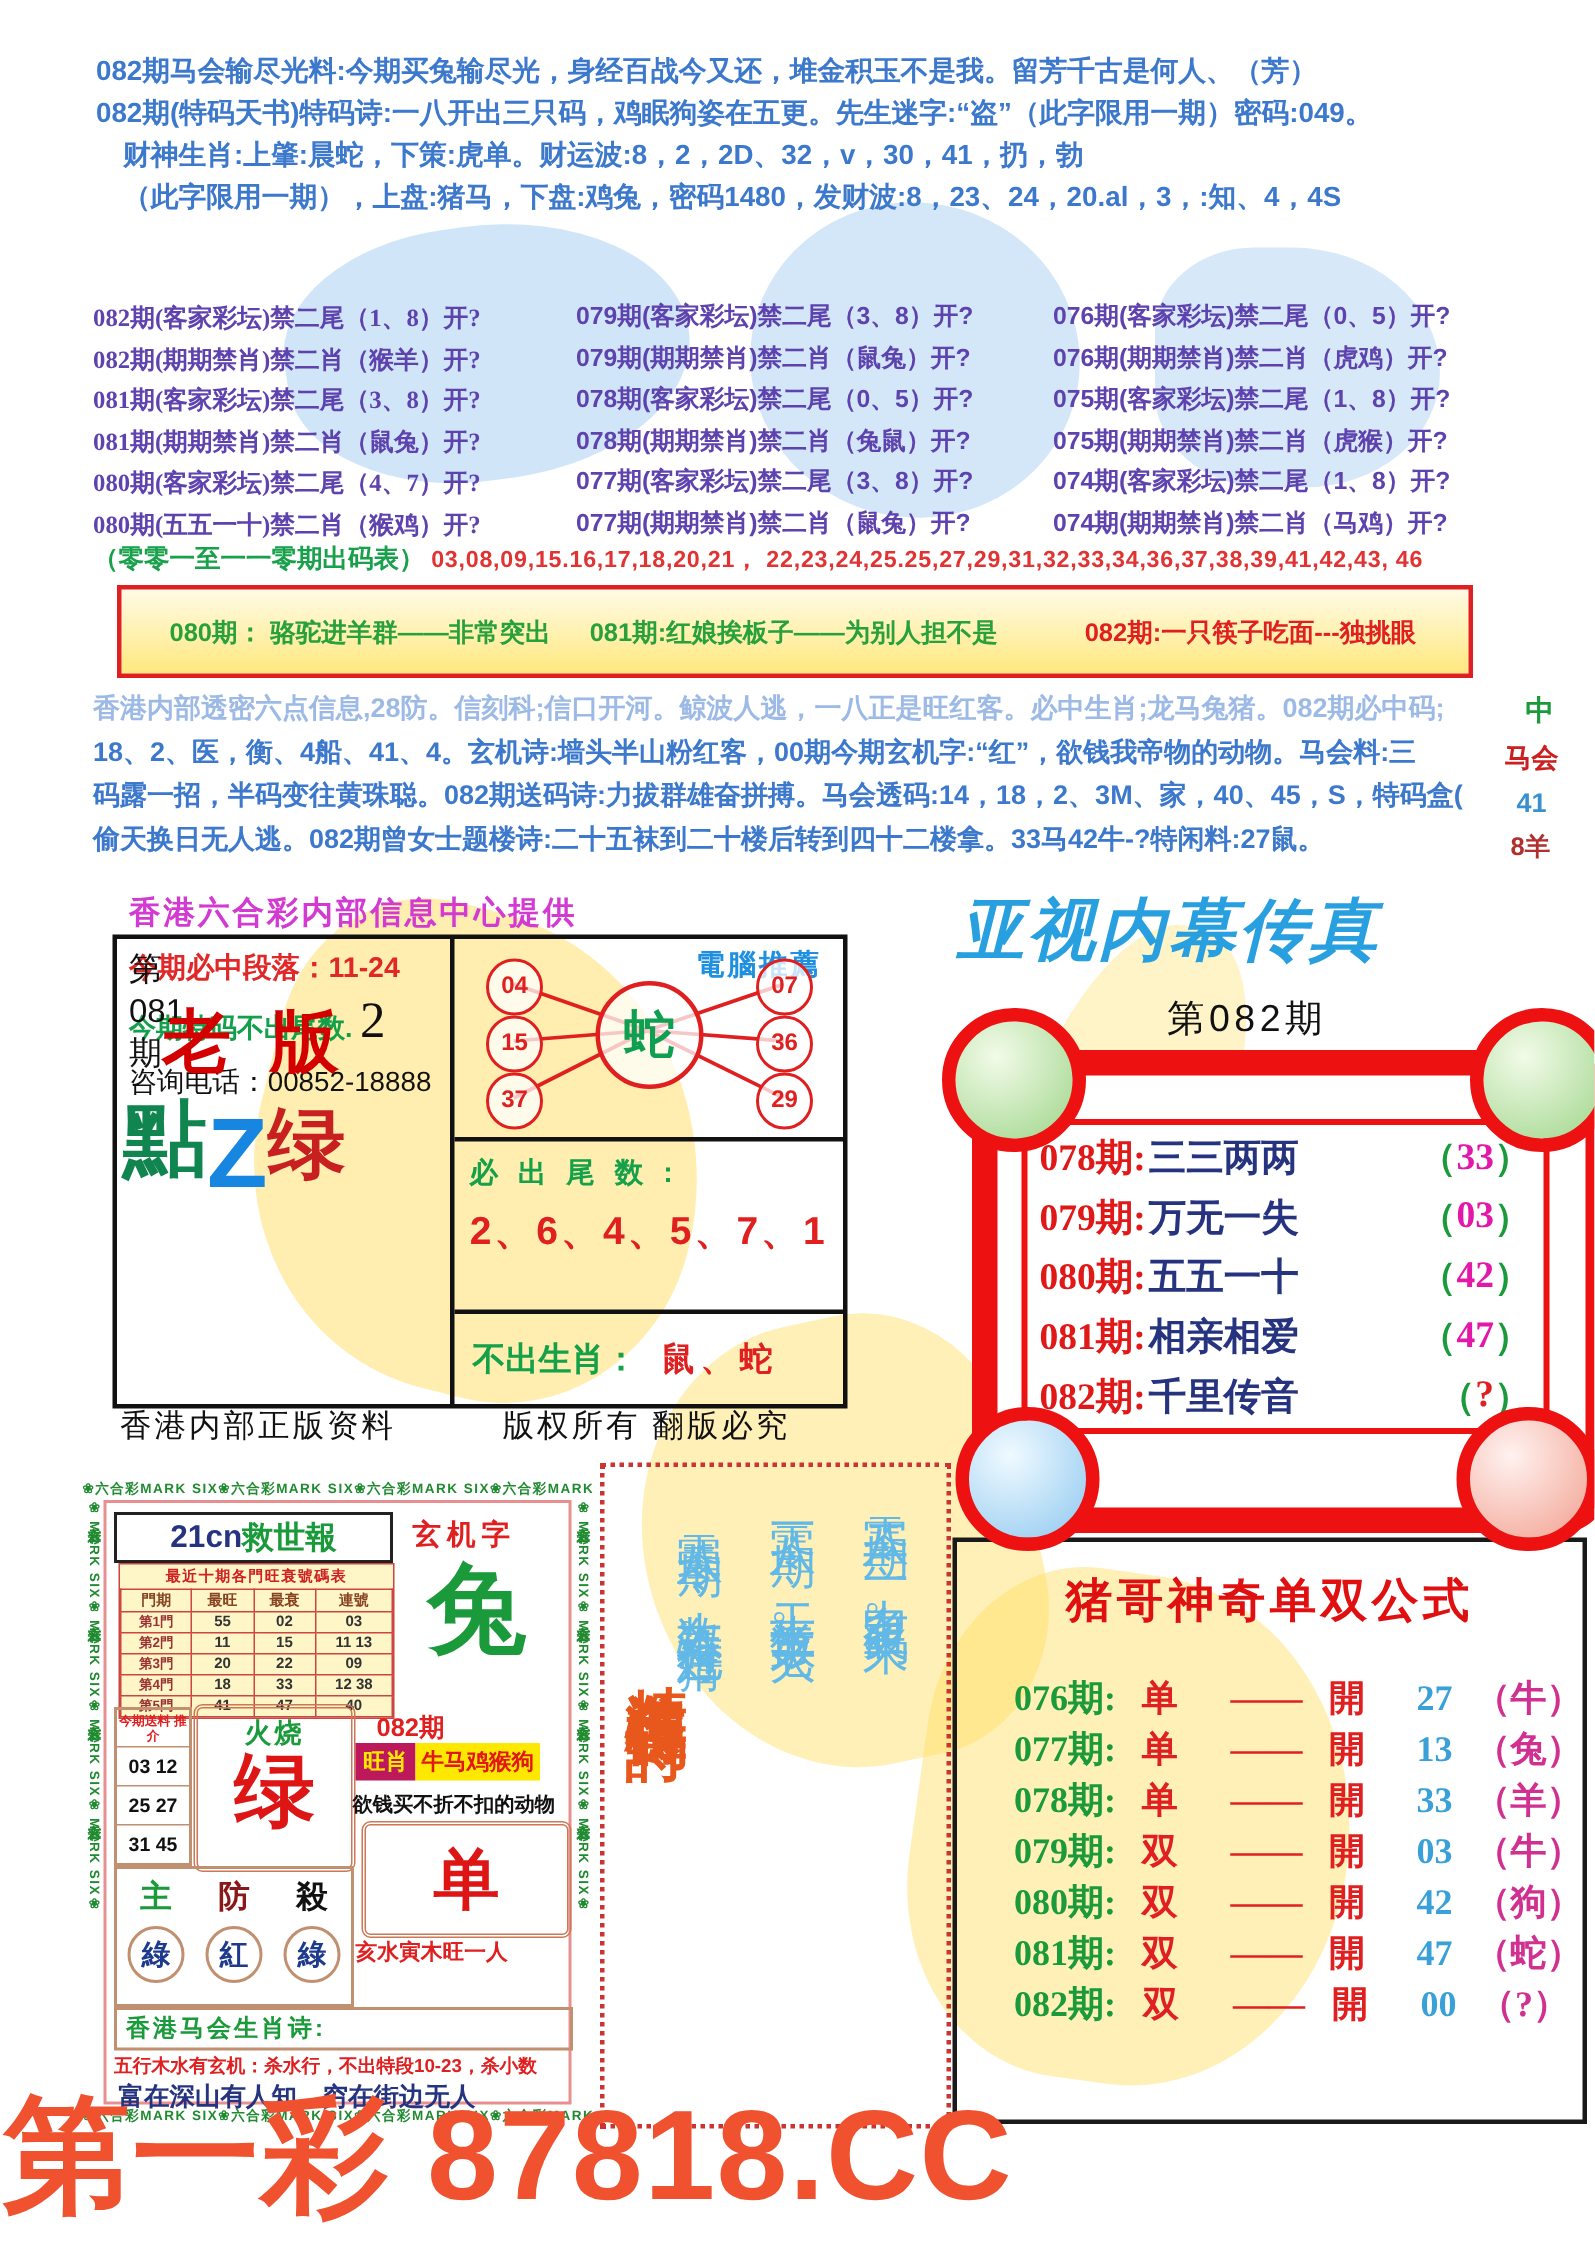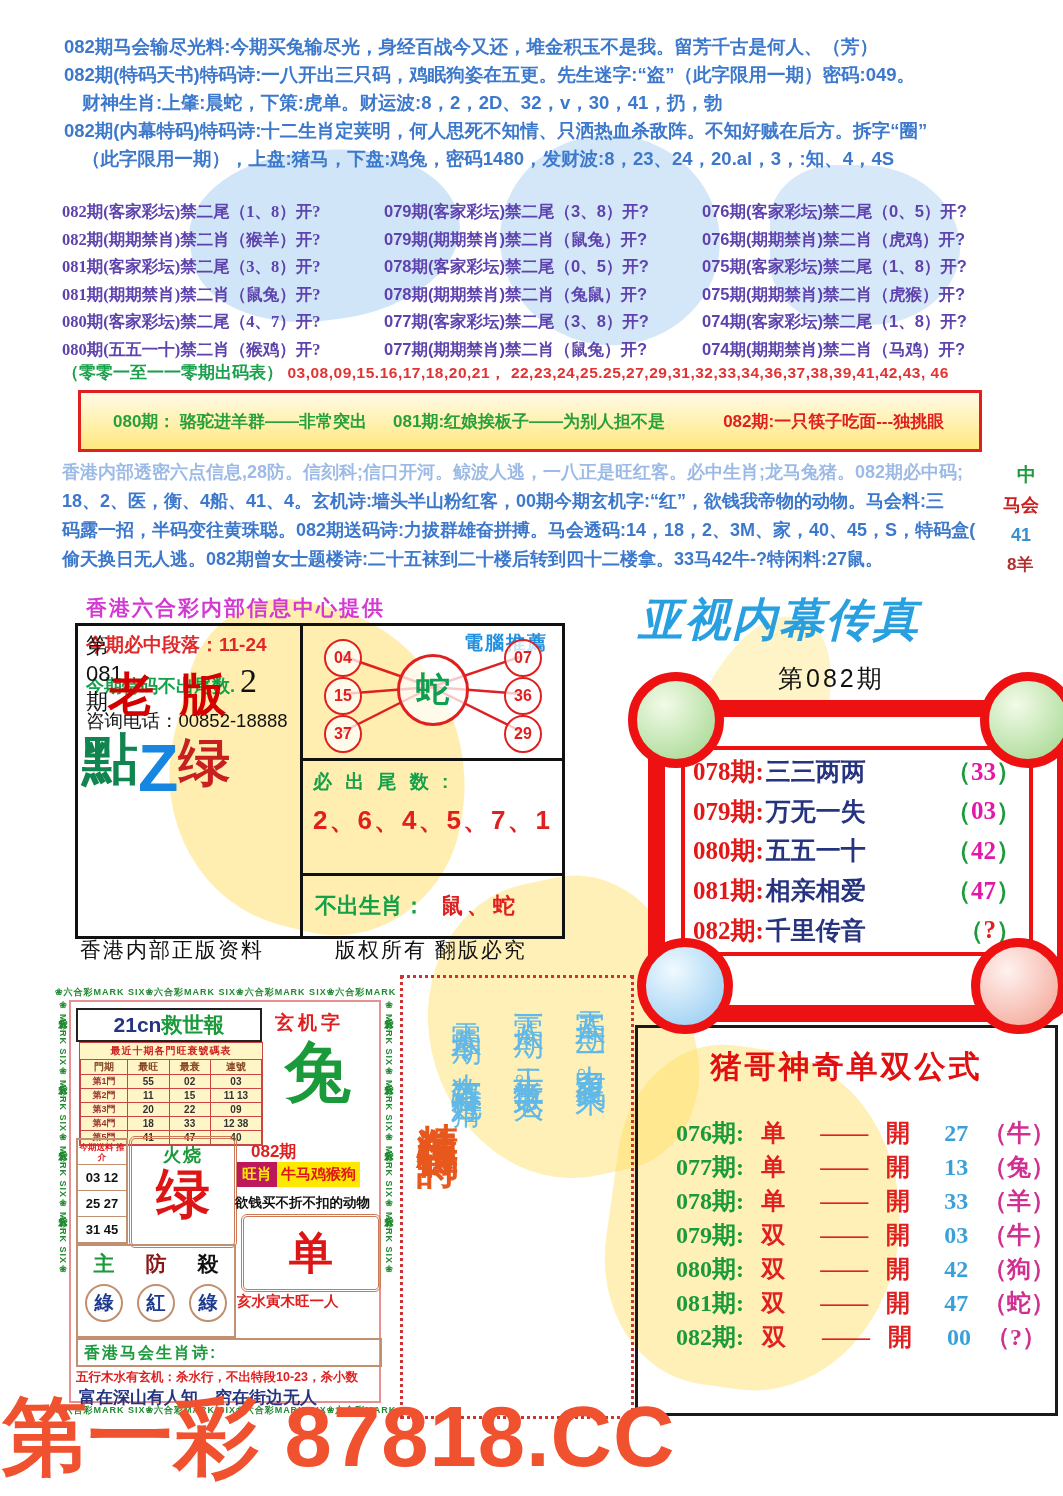--- a/index.html
+++ b/index.html
@@ -202,21 +202,20 @@
   <div class="wm" style="left:770px;top:165px;width:190px;height:160px;background:rgba(150,198,238,.38);border-radius:40% 60% 55% 45%;"></div>
   <div class="wm" style="left:170px;top:610px;width:300px;height:320px;background:rgba(255,222,96,.5);border-radius:35% 65% 45% 55%;transform:rotate(14deg);"></div>
   <div class="wm" style="left:430px;top:880px;width:260px;height:300px;background:rgba(255,222,96,.45);border-radius:55% 45% 40% 60%;transform:rotate(-12deg);"></div>
   <div class="wm" style="left:610px;top:1050px;width:290px;height:340px;background:rgba(255,222,96,.45);border-radius:40% 60% 55% 45%;transform:rotate(8deg);"></div>
   <div class="wm" style="left:680px;top:610px;width:130px;height:300px;background:rgba(255,222,96,.35);border-radius:45%;transform:rotate(22deg);"></div>
 
   <div class="abs top-lines">
     <div>082期马会输尽光料:今期买兔输尽光，身经百战今又还，堆金积玉不是我。留芳千古是何人、（芳）</div>
     <div>082期(特码天书)特码诗:一八开出三只码，鸡眠狗姿在五更。先生迷字:“盗”（此字限用一期）密码:049。</div>
     <div class="tl2">财神生肖:上肇:晨蛇，下策:虎单。财运波:8，2，2D、32，v，30，41，扔，勃</div>
-    <div>082期(内幕特码)特码诗:十二生肖定荚明，何人思死不知情、只洒热血杀敌阵。不知好贼在后方。拆字“圈”</div>
     <div class="tl2">（此字限用一期），上盘:猪马，下盘:鸡兔，密码1480，发财波:8，23、24，20.al，3，:知、4，4S</div>
   </div>
 
   <div class="abs ban-grid">
     <div class="ban-col ban-col1">
       <div>082期(客家彩坛)禁二尾（1、8）开?</div>
       <div>082期(期期禁肖)禁二肖（猴羊）开?</div>
       <div>081期(客家彩坛)禁二尾（3、8）开?</div>
       <div>081期(期期禁肖)禁二肖（鼠兔）开?</div>
       <div>080期(客家彩坛)禁二尾（4、7）开?</div>

